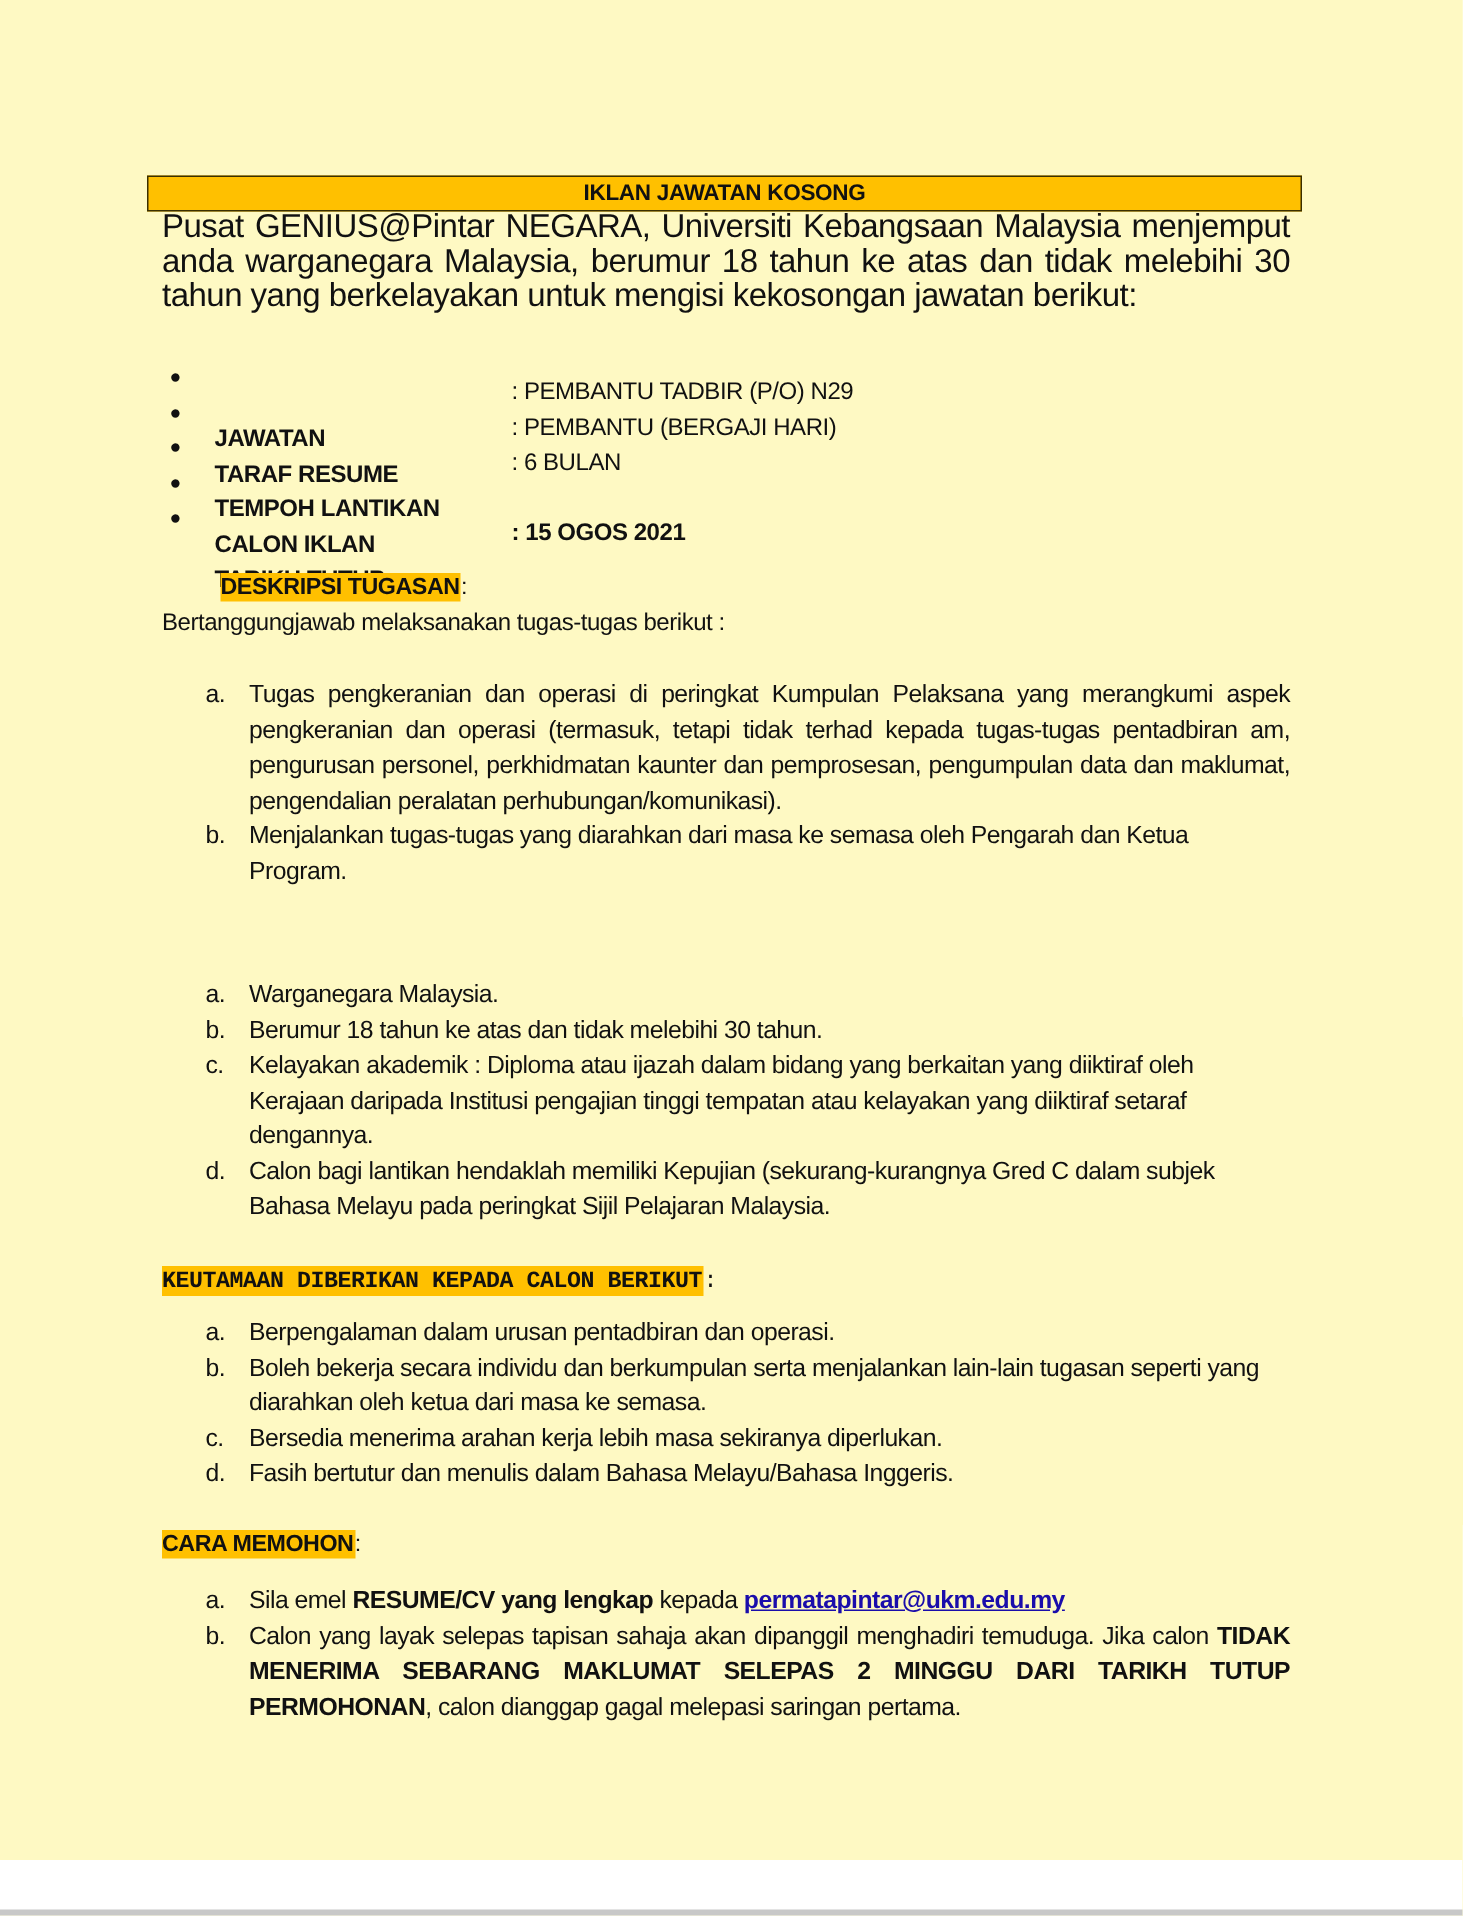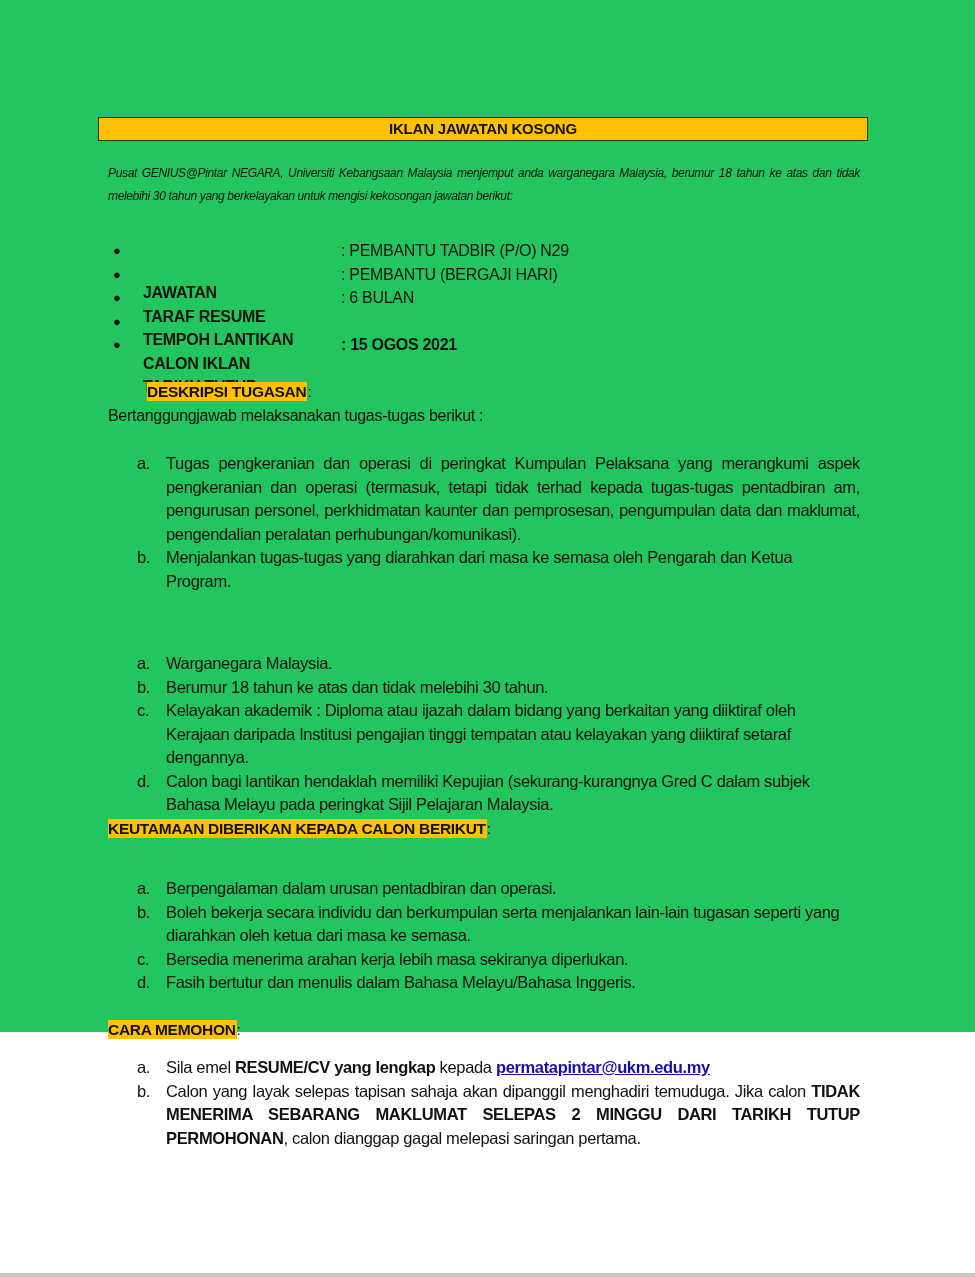--- a/index.html
+++ b/index.html
@@ -1,35 +1,35 @@
 <!DOCTYPE html>
 <html><head>
   <meta charset="utf-8">
   <style>
     html, body { margin: 0; padding: 0; }
     body {
       width: 975px; height: 1277px; background: #ffffff; position: relative; overflow: hidden;
       font-family: "Liberation Sans", "DejaVu Sans", sans-serif; color: #111;
     }
-    .page { position: absolute; left: 0; top: 0; width: 975px; height: 1032px; background: #22c55e; }
+    .page { position: absolute; left: 0; top: 0; width: 975px; height: 1240px; background: #fef9c3; }
     .bottom-edge { position: absolute; left: 0; top: 1273px; width: 975px; height: 4px; background: #c8c8c8; }
     .title-box {
       position: absolute; left: 98px; top: 117px; width: 770px; height: 24px;
       background: #ffc000; border: 1px solid #3a2f00; box-sizing: border-box;
       text-align: center; font-weight: bold; font-size: 15px; line-height: 22px; letter-spacing: -0.2px;
     }
     .intro {
-      position: absolute; left: 108px; top: 162px; width: 752px;
-      font-size: 12px; line-height: 23px; text-align: justify; letter-spacing: -0.35px; font-style: italic;
+      position: absolute; left: 108px; top: 139px; width: 752px;
+      font-size: 22px; line-height: 23px; text-align: justify; letter-spacing: -0.35px;
     }
     .info-list { position: absolute; left: 108px; top: 239px; width: 600px; }
     .info-row { position: relative; height: 23.5px; font-size: 16px; line-height: 23.5px; letter-spacing: -0.3px; }
     .info-row .bullet { position: absolute; left: 5px; top: 0; font-size: 13px; }
     .info-row .lbl { position: absolute; left: 35px; font-weight: bold; margin-top: 42px; }
-    .info-row .val { position: absolute; left: 233px; white-space: nowrap; }
+    .info-row .val { position: absolute; left: 233px; white-space: nowrap; margin-top: 11px; }
     .info-row .val b { font-weight: bold; }
     .hl { background: #ffc000; padding: 1px 1px 1px 0; }
     .section-head { position: absolute; left: 108px; font-size: 15.5px; font-weight: bold; line-height: 22px; letter-spacing: -0.3px; }
     .section-head .colon { font-weight: normal; }
     .para { position: absolute; left: 108px; font-size: 16px; line-height: 23px; letter-spacing: -0.3px; text-align: center; }
     ol.alpha { position: absolute; left: 108px; width: 752px; margin: 0; padding: 0; list-style: none; }
     ol.alpha li { position: relative; padding-left: 58px; font-size: 16.5px; line-height: 23.5px; letter-spacing: -0.35px; }
     ol.alpha li .marker { position: absolute; left: 29px; top: 0; }
     ol.alpha.just li { text-align: justify; }
     a.email { color: #1a0dab; text-decoration: underline; font-weight: bold; }
@@ -79,21 +79,21 @@
     <li style="text-align:left;"><span class="marker">b.</span><span>Menjalankan tugas-tugas yang diarahkan dari masa ke semasa oleh Pengarah dan Ketua Program.</span></li>
   </ol>
 
   <ol class="alpha" style="top:652px;">
     <li><span class="marker">a.</span><span>Warganegara Malaysia.</span></li>
     <li><span class="marker">b.</span><span>Berumur 18 tahun ke atas dan tidak melebihi 30 tahun.</span></li>
     <li><span class="marker">c.</span><span>Kelayakan akademik : Diploma atau ijazah dalam bidang yang berkaitan yang diiktiraf oleh Kerajaan daripada Institusi pengajian tinggi tempatan atau kelayakan yang diiktiraf setaraf dengannya.</span></li>
     <li><span class="marker">d.</span><span>Calon bagi lantikan hendaklah memiliki Kepujian (sekurang-kurangnya Gred C dalam subjek Bahasa Melayu pada peringkat Sijil Pelajaran Malaysia.</span></li>
   </ol>
 
-  <div class="section-head" style="top:818px;">
+  <div class="section-head" style="top:843px;font-family:Liberation Mono, monospace;">
     <span class="hl">KEUTAMAAN DIBERIKAN KEPADA CALON BERIKUT</span><span class="colon">:</span>
   </div>
   <ol class="alpha" style="top:877px;">
     <li><span class="marker">a.</span><span>Berpengalaman dalam urusan pentadbiran dan operasi.</span></li>
     <li><span class="marker">b.</span><span>Boleh bekerja secara individu dan berkumpulan serta menjalankan lain-lain tugasan seperti yang diarahkan oleh ketua dari masa ke semasa.</span></li>
     <li><span class="marker">c.</span><span>Bersedia menerima arahan kerja lebih masa sekiranya diperlukan.</span></li>
     <li><span class="marker">d.</span><span>Fasih bertutur dan menulis dalam Bahasa Melayu/Bahasa Inggeris.</span></li>
   </ol>
 
   <div class="section-head" style="top:1019px;">

